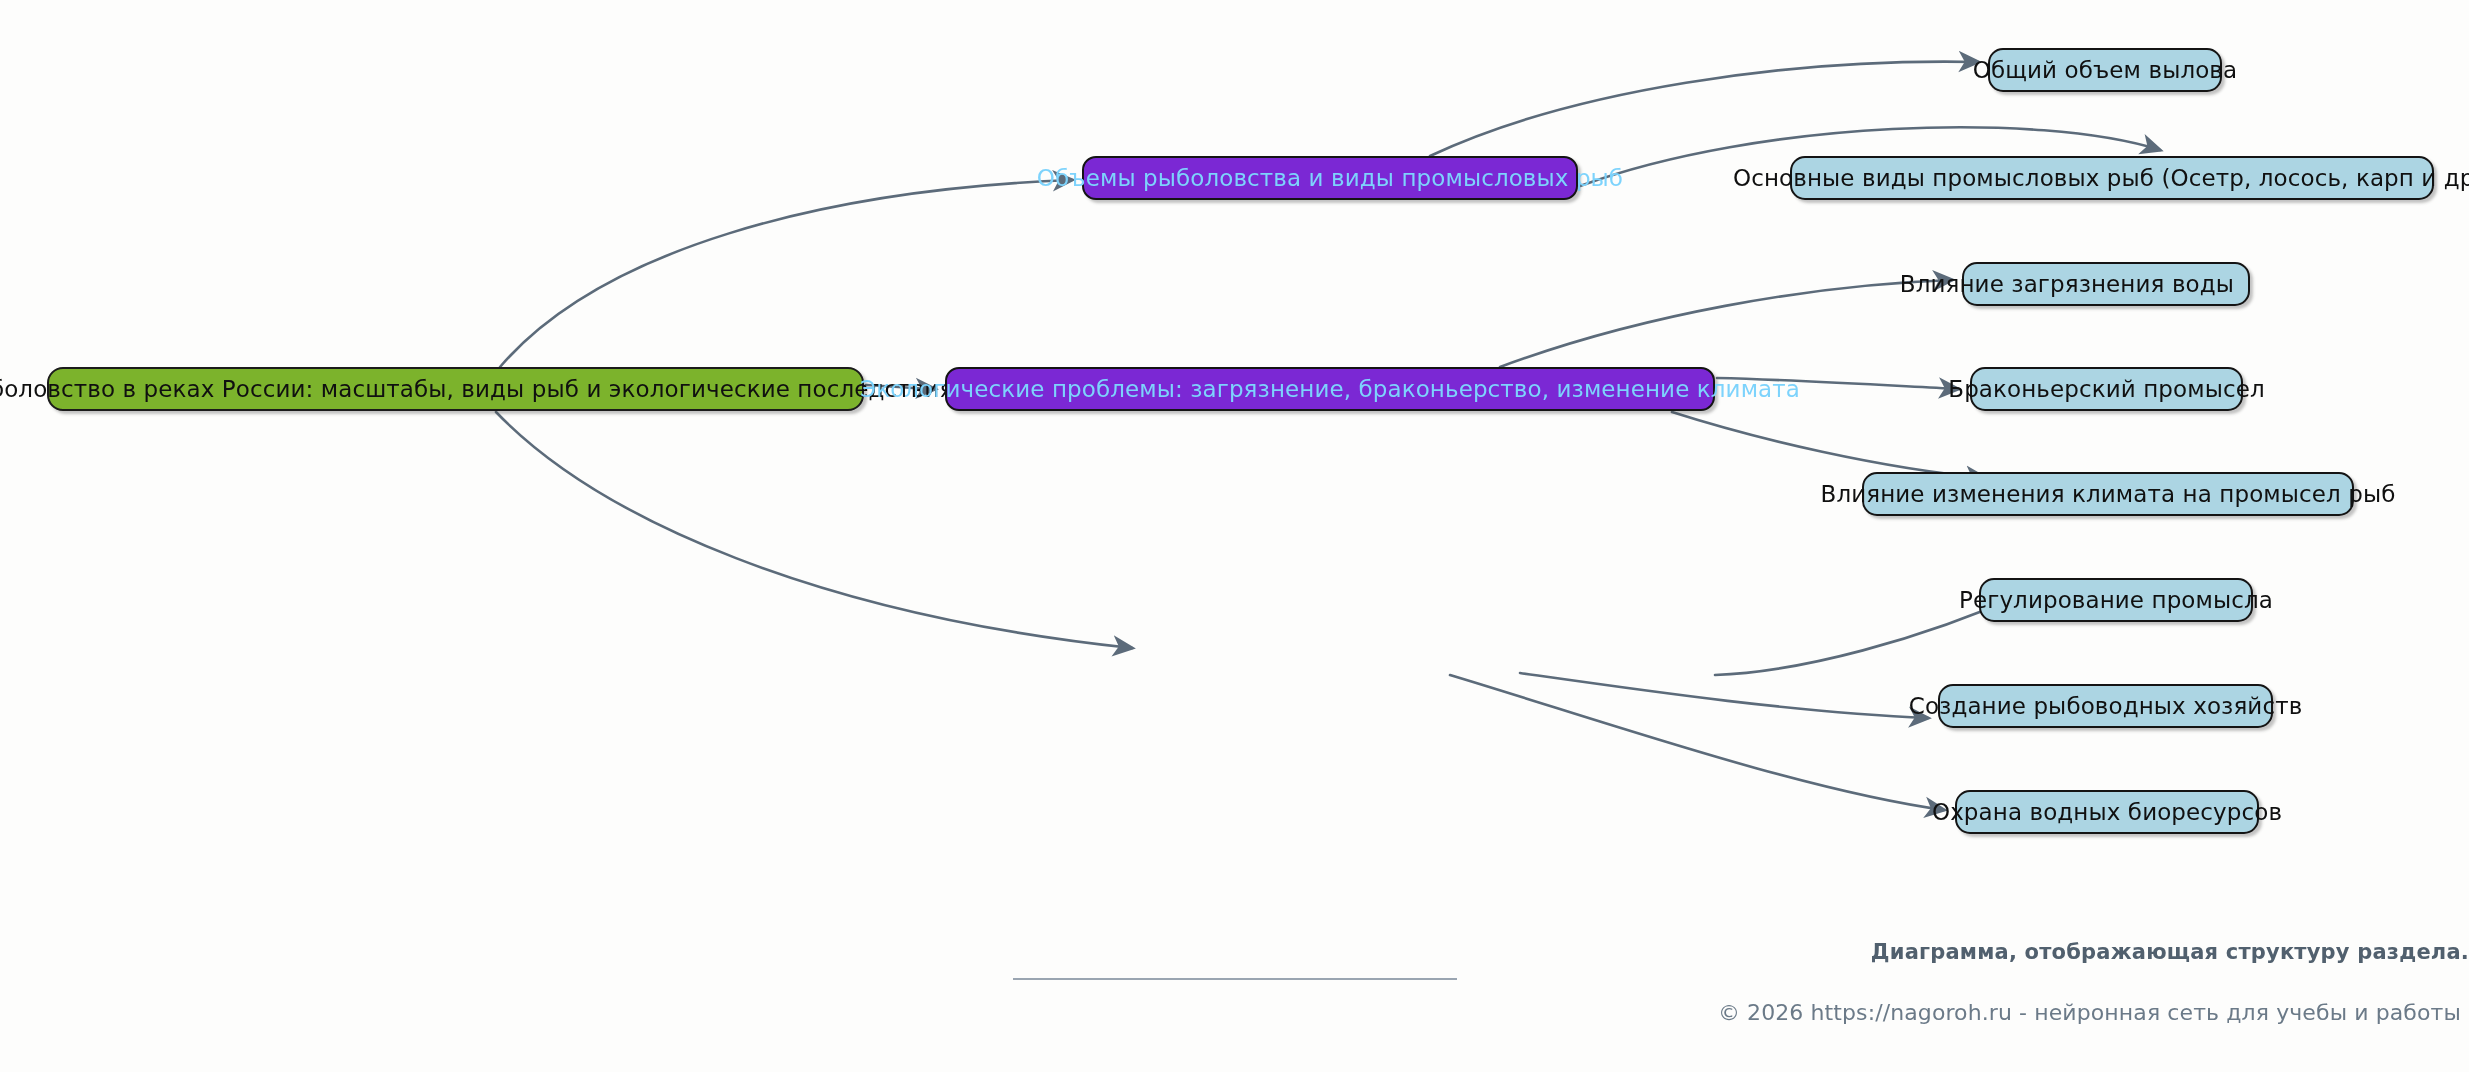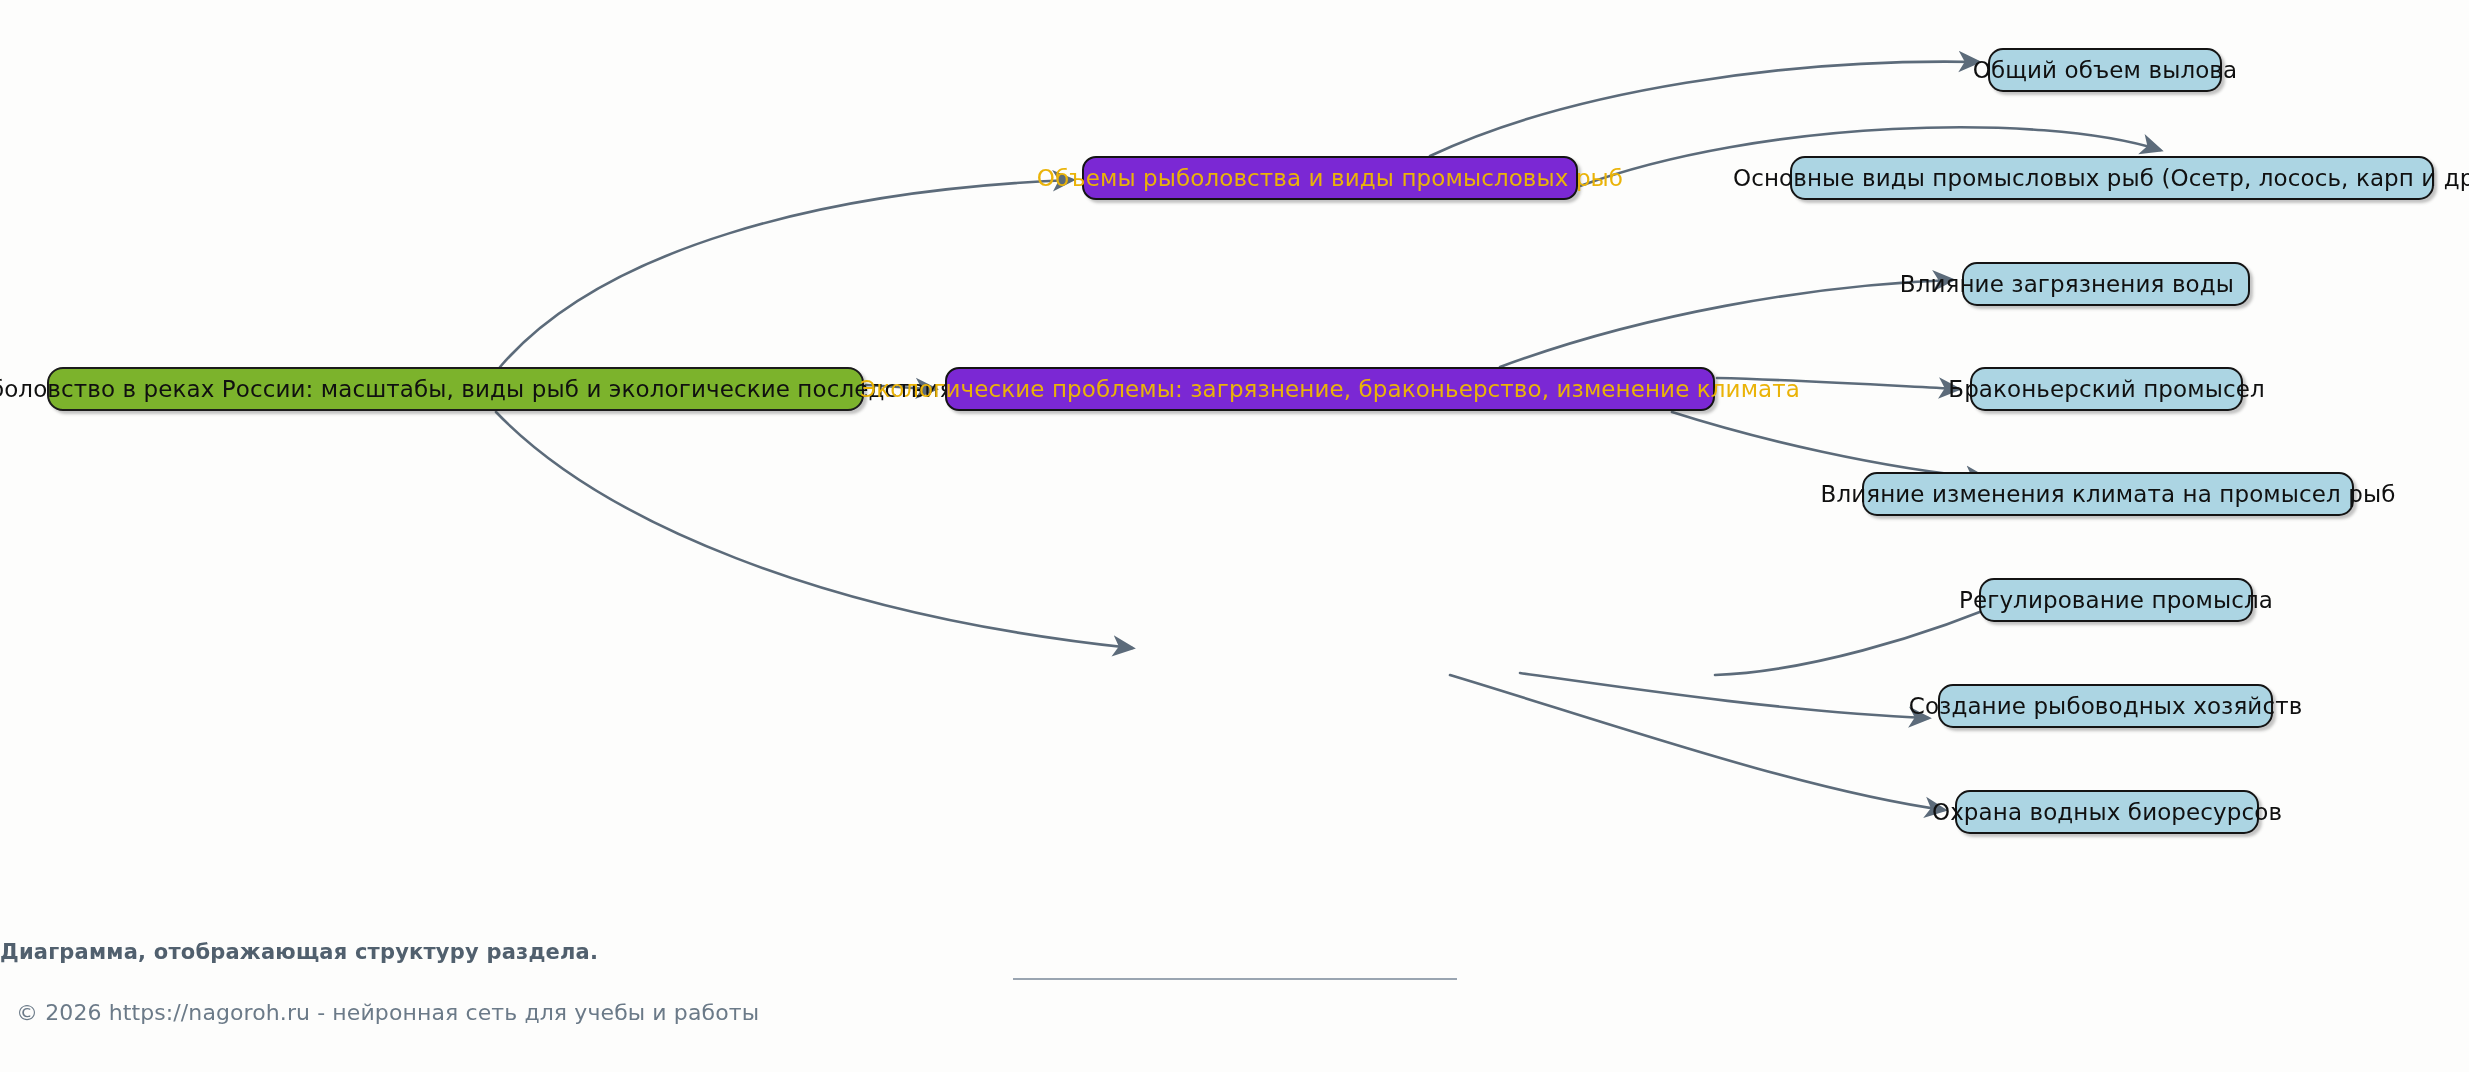--- a/index.html
+++ b/index.html
@@ -55,54 +55,54 @@
 
   .node.root {
     background: #7CB32C;
     border-color: #1b1b1b;
     border-radius: 16px;
   }
   .node.branch {
     background: #7B28D4;
     border-color: #141414;
   }
-  .node.branch .label { color: #eab308; }
+  .node.branch .label { color: #7dd3fc; }
   .node.leaf {
     background: #ACD5E3;
     border-color: #141414;
     border-radius: 15px;
   }
 
   
   #footer {
     position: absolute;
     left: 0; right: 0;
     top: 940px;
-    text-align: left;
+    text-align: right;
     z-index: 4;
   }
   #footer .caption {
     font-size: 21px;
     font-weight: bold;
     color: #51606e;
     letter-spacing: 0.2px;
     margin: 0 0 14px 0;
   }
   #footer .rule {
     width: 444px;
     height: 0;
     margin: 0 auto 20px auto;
     border: 0;
     border-top: 2px solid #9aa5b1;
   }
   #footer .copyright {
     font-size: 22px;
     color: #6b7a88;
     letter-spacing: 0.1px;
-    margin: 16px;
+    margin: 8px;
   }
 </style>
 </head>
 <body>
 
 <div id="canvas">
 
   <svg id="edge-layer" viewBox="0 0 2469 1072" width="2469" height="1072" xmlns="http://www.w3.org/2000/svg">
     <defs>
       <marker id="arrow" viewBox="0 0 12 12" refX="10" refY="6" markerWidth="9" markerHeight="9" orient="auto-start-reverse">

